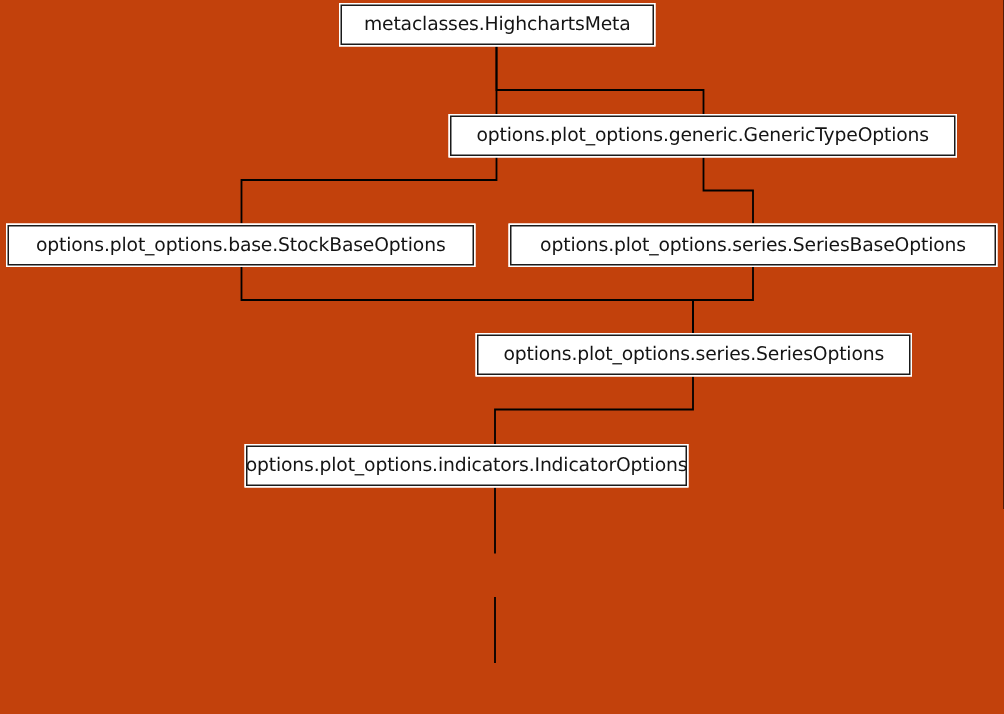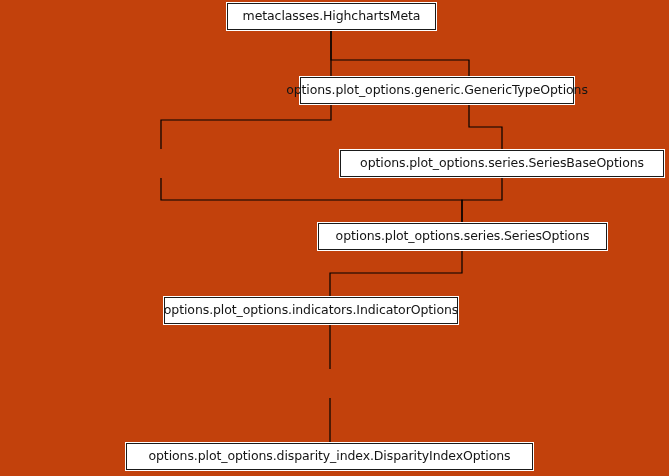--- a/index.html
+++ b/index.html
@@ -61,35 +61,35 @@
       <path d="M 462 251 L 462 273 L 330 273 L 330 296"></path>
       <path d="M 330 325 L 330 369"></path>
       <path d="M 330 398 L 330 442"></path>
     </g>
   </svg>
 
   <a class="node" href="#" style="left: 226px; top: 2px; width: 211px; height: 29px; background: rgb(255, 255, 255); outline-color: rgb(26, 26, 26); color: rgb(20, 20, 20);">
     <span class="node-label">metaclasses.HighchartsMeta</span>
   </a>
 
-  <a class="node" href="#" style="left: 299px; top: 76px; width: 276px; height: 29px; background: rgb(255, 255, 255); outline-color: rgb(26, 26, 26); color: rgb(20, 20, 20);">
+  <a class="node" href="#" style="left: 299px; top: 76px; width: 339px; height: 29px; background: rgb(255, 255, 255); outline-color: rgb(26, 26, 26); color: rgb(20, 20, 20);">
     <span class="node-label">options.plot_options.generic.GenericTypeOptions</span>
   </a>
 
+  <a class="node" href="#" style="left: 4px; top: 149px; width: 313px; height: 29px; background: rgb(255, 255, 255); outline-color: rgb(26, 26, 26); color: rgb(20, 20, 20);">
+    <span class="node-label">options.plot_options.base.StockBaseOptions</span>
+  </a>
 
   <a class="node" href="#" style="left: 339px; top: 149px; width: 326px; height: 29px; background: rgb(255, 255, 255); outline-color: rgb(26, 26, 26); color: rgb(20, 20, 20);">
     <span class="node-label">options.plot_options.series.SeriesBaseOptions</span>
   </a>
 
   <a class="node" href="#" style="left: 317px; top: 222px; width: 291px; height: 29px; background: rgb(255, 255, 255); outline-color: rgb(26, 26, 26); color: rgb(20, 20, 20);">
     <span class="node-label">options.plot_options.series.SeriesOptions</span>
   </a>
 
   <a class="node" href="#" style="left: 163px; top: 296px; width: 296px; height: 29px; background: rgb(255, 255, 255); outline-color: rgb(26, 26, 26); color: rgb(20, 20, 20);">
     <span class="node-label">options.plot_options.indicators.IndicatorOptions</span>
   </a>
 
 
-  <a class="node" href="#" style="left: 125px; top: 442px; width: 409px; height: 29px; background: rgb(255, 255, 255); outline-color: rgb(26, 26, 26); color: rgb(20, 20, 20);">
-    <span class="node-label">options.plot_options.disparity_index.DisparityIndexOptions</span>
-  </a>
 
 </div>
 
 </body></html>

